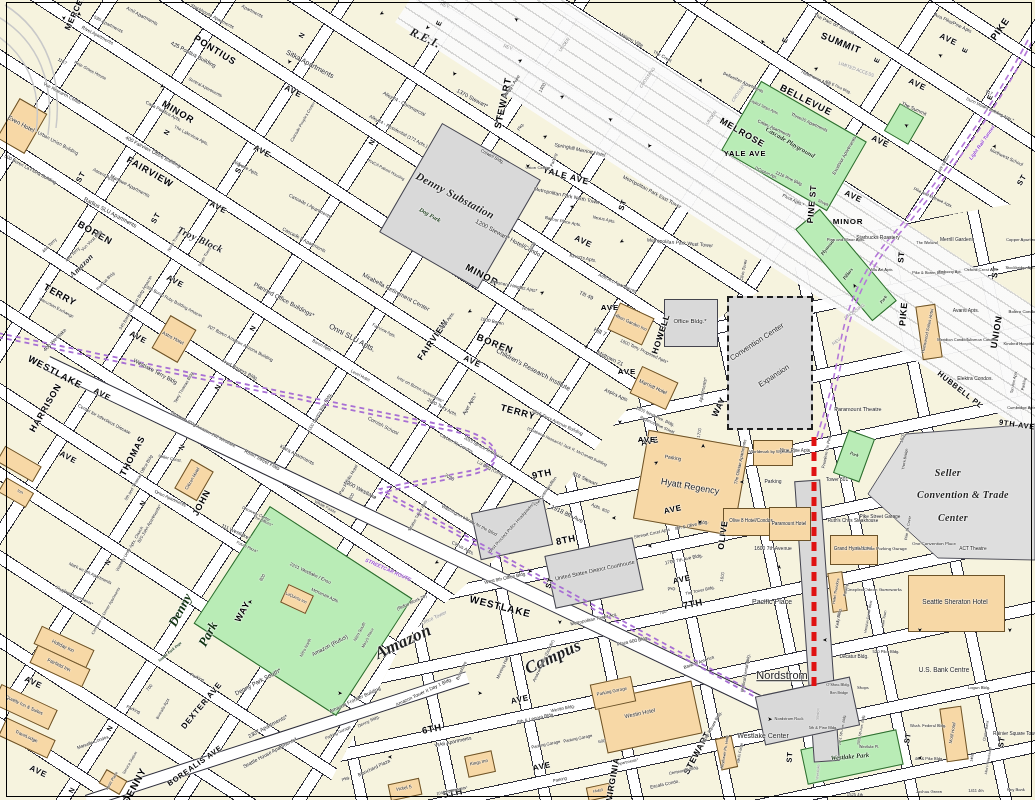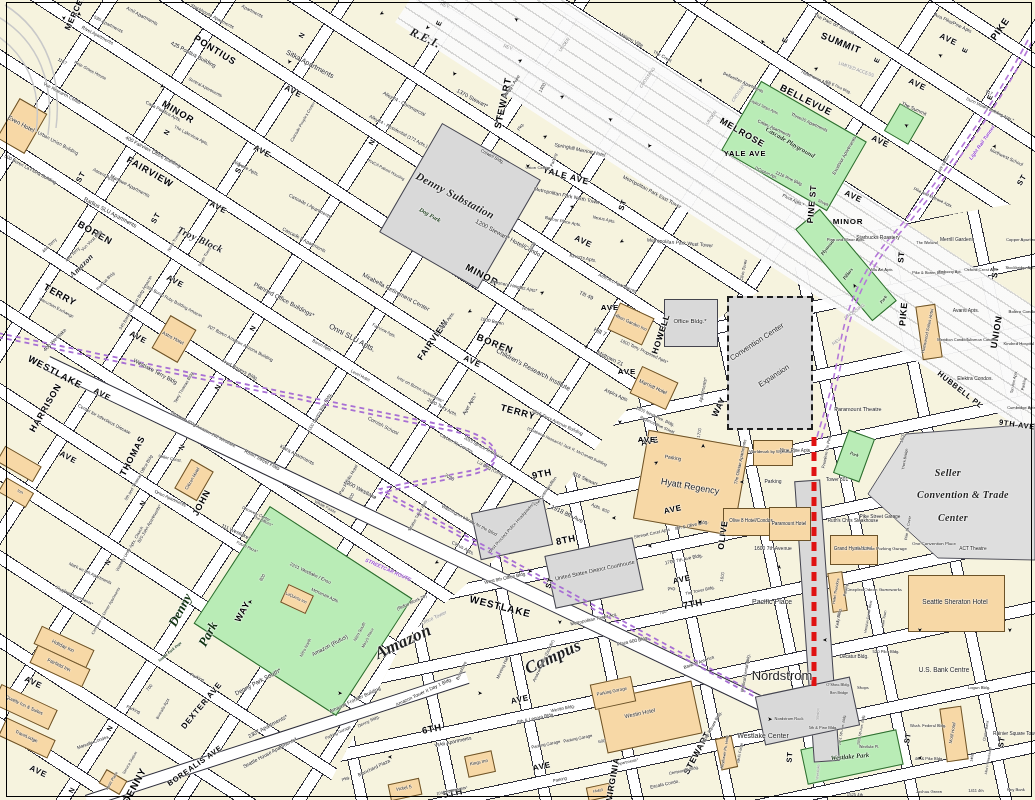--- a/index.html
+++ b/index.html
@@ -463,21 +463,21 @@
       <div class="lb lb-b" style="left: 546px; top: 745px; font-size: 4.2px; transform: translate(-50%, -50%) rotate(-12deg);">Parking Garage</div>
       <div class="lb lb-b" style="left: 578px; top: 739px; font-size: 4.2px; transform: translate(-50%, -50%) rotate(-12deg);">Parking Garage</div>
       <div class="lb lb-b" style="left: 612px; top: 692px; font-size: 4.4px; transform: translate(-50%, -50%) rotate(-12deg);">Parking Garage</div>
       <div class="lb lb-b" style="left: 640px; top: 714px; font-size: 5.5px; transform: translate(-50%, -50%) rotate(-12deg);">Westin Hotel</div>
       <div class="lb lb-b" style="left: 665px; top: 785px; font-size: 4.6px; transform: translate(-50%, -50%) rotate(-12deg);">Escala Condo.</div>
       <div class="lb lb-b" style="left: 684px; top: 771px; font-size: 4.2px; transform: translate(-50%, -50%) rotate(-12deg);">Centennial Bldg.</div>
       <div class="lb lb-b" style="left: 628px; top: 762px; font-size: 3.8px; transform: translate(-50%, -50%) rotate(-12deg);">Apartments*</div>
       <div class="lb lb-b" style="left: 560px; top: 780px; font-size: 4.2px; transform: translate(-50%, -50%) rotate(-12deg);">Parking</div>
       <div class="lb lb-b" style="left: 598px; top: 791px; font-size: 4px; transform: translate(-50%, -50%) rotate(-12deg);">Hotel</div>
       <div class="lb lb-b" style="left: 772px; top: 602px; font-size: 7px; transform: translate(-50%, -50%) rotate(0deg);">Pacific Place</div>
-      <div class="lb lb-b" style="left: 782px; top: 676px; font-size: 13px; transform: translate(-50%, -50%) rotate(0deg);">Nordstrom</div>
+      <div class="lb lb-b" style="left: 782px; top: 676px; font-size: 11px; transform: translate(-50%, -50%) rotate(0deg); text-decoration: underline;">Nordstrom</div>
       <div class="lb lb-b" style="left: 763px; top: 736px; font-size: 7px; transform: translate(-50%, -50%) rotate(0deg);">Westlake Center</div>
       <div class="lb lb-b" style="left: 955px; top: 602px; font-size: 6.5px; transform: translate(-50%, -50%) rotate(0deg);">Seattle Sheraton Hotel</div>
       <div class="lb lb-b" style="left: 944px; top: 670px; font-size: 6.5px; transform: translate(-50%, -50%) rotate(0deg);">U.S. Bank Centre</div>
       <div class="lb lb-b" style="left: 746px; top: 673px; font-size: 4.2px; transform: translate(-50%, -50%) rotate(-80deg);">Medical Dental Bldg.</div>
       <div class="lb lb-b" style="left: 699px; top: 663px; font-size: 4.4px; transform: translate(-50%, -50%) rotate(-20deg);">Bank of America</div>
       <div class="lb lb-b" style="left: 854px; top: 657px; font-size: 4.8px; transform: translate(-50%, -50%) rotate(0deg);">Decatur Bldg.</div>
       <div class="lb lb-b" style="left: 886px; top: 652px; font-size: 4.2px; transform: translate(-50%, -50%) rotate(0deg);">520 Pike Bldg.</div>
       <div class="lb lb-b" style="left: 838px; top: 685px; font-size: 4px; transform: translate(-50%, -50%) rotate(0deg);">O'Shea Bldg.</div>
       <div class="lb lb-b" style="left: 839px; top: 694px; font-size: 3.6px; transform: translate(-50%, -50%) rotate(0deg);">Ben Bridge</div>
       <div class="lb lb-b" style="left: 863px; top: 688px; font-size: 4.2px; transform: translate(-50%, -50%) rotate(0deg);">Shops</div>

